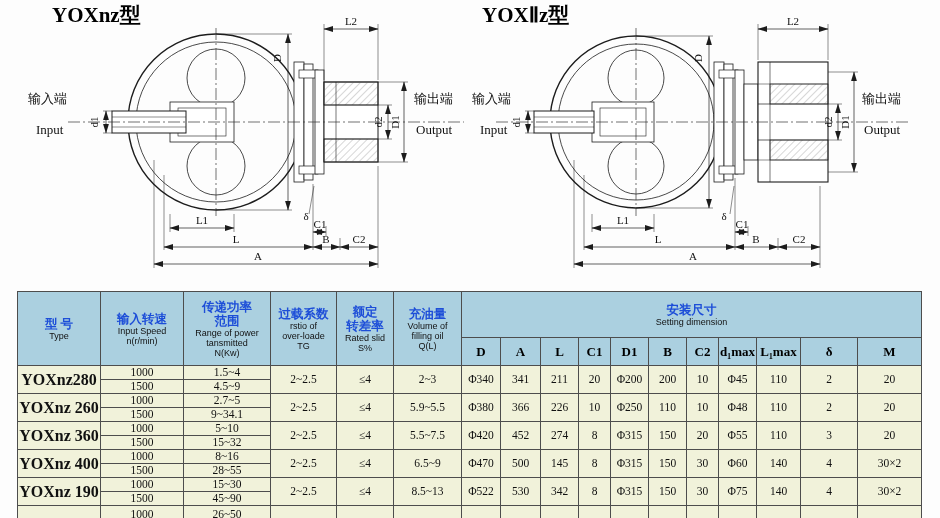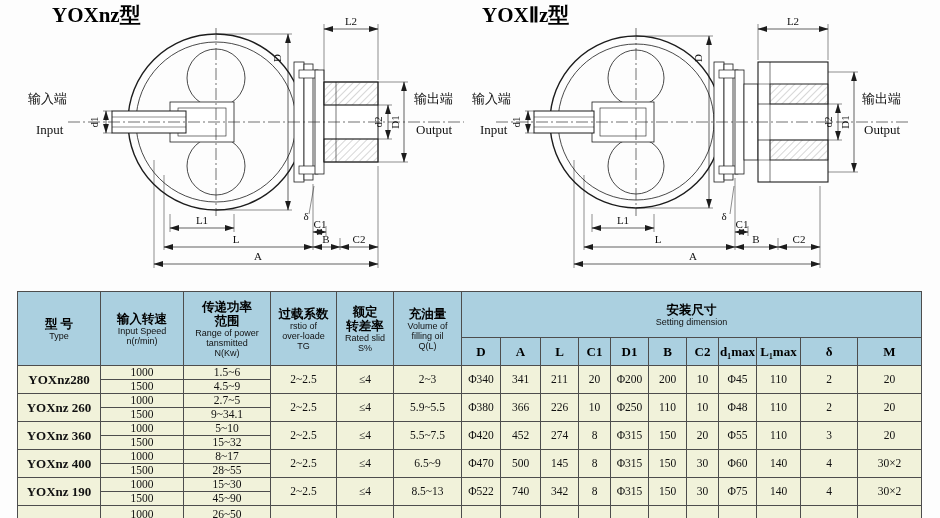--- a/index.html
+++ b/index.html
@@ -23,28 +23,28 @@
     width: 907px; height: 227px; overflow: hidden;
   }
   table.spec { border-collapse: collapse; table-layout: fixed; width: 905px; }
   .spec th, .spec td {
     border: 1px solid #4d4d4d; text-align: center; vertical-align: middle;
     padding: 0; overflow: hidden;
   }
   .spec thead th { background: #abd0e0; }
   tr.hr1 { height: 46px; }
   tr.hr2 { height: 28px; }
-  .hcn { font: bold 12.5px "Liberation Serif", serif; line-height: 14px; color: #000000; }
+  .hcn { font: bold 12.5px "Liberation Serif", serif; line-height: 14px; color: #1d4ed8; }
   .hen { font: 9px "Liberation Sans", sans-serif; line-height: 10px; color: #111; font-weight: normal; }
   .spec thead tr.hr2 th { font: bold 13px "Liberation Serif", serif; color: #000; }
   .spec tbody td {
     background: #f1f2da; font: 11.5px "Liberation Serif", serif;
     color: #111; height: 14px; line-height: 13px;
   }
-  .spec tbody td.model { font-weight: bold; font-size: 13px; }
+  .spec tbody td.model { font-weight: bold; font-size: 16px; }
   .spec tbody tr.partial { height: 18px; }
 </style>
 </head>
 <body>
 
 <svg id="dwg-left" class="drawing" width="470" height="292" viewBox="0 0 470 292">
   <defs>
     <marker id="ar1" markerWidth="10" markerHeight="8" refX="9" refY="3.5" orient="auto-start-reverse" markerUnits="userSpaceOnUse">
       <path d="M0,0.6 L9.5,3.5 L0,6.4 Z" fill="#1c1c1c"></path>
     </marker>
@@ -312,21 +312,21 @@
       <th>L₁max</th>
       <th>δ</th>
       <th>M</th>
     </tr>
   </thead>
   <tbody>
 
     <tr>
       <td class="model" rowspan="2">YOXnz280</td>
       <td>1000</td>
-      <td>1.5~6</td>
+      <td>1.5~4</td>
       <td rowspan="2">2~2.5</td>
       <td rowspan="2">≤4</td>
       <td rowspan="2">2~3</td>
       <td rowspan="2">Φ340</td>
       <td rowspan="2">341</td>
       <td rowspan="2">211</td>
       <td rowspan="2">20</td>
       <td rowspan="2">Φ200</td>
       <td rowspan="2">200</td>
       <td rowspan="2">10</td>
@@ -384,21 +384,21 @@
       <td rowspan="2">20</td>
     </tr>
     <tr>
       <td>1500</td>
       <td>15~32</td>
     </tr>
 
     <tr>
       <td class="model" rowspan="2">YOXnz 400</td>
       <td>1000</td>
-      <td>8~17</td>
+      <td>8~16</td>
       <td rowspan="2">2~2.5</td>
       <td rowspan="2">≤4</td>
       <td rowspan="2">6.5~9</td>
       <td rowspan="2">Φ470</td>
       <td rowspan="2">500</td>
       <td rowspan="2">145</td>
       <td rowspan="2">8</td>
       <td rowspan="2">Φ315</td>
       <td rowspan="2">150</td>
       <td rowspan="2">30</td>
@@ -413,21 +413,21 @@
     </tr>
 
     <tr>
       <td class="model" rowspan="2">YOXnz 190</td>
       <td>1000</td>
       <td>15~30</td>
       <td rowspan="2">2~2.5</td>
       <td rowspan="2">≤4</td>
       <td rowspan="2">8.5~13</td>
       <td rowspan="2">Φ522</td>
-      <td rowspan="2">740</td>
+      <td rowspan="2">530</td>
       <td rowspan="2">342</td>
       <td rowspan="2">8</td>
       <td rowspan="2">Φ315</td>
       <td rowspan="2">150</td>
       <td rowspan="2">30</td>
       <td rowspan="2">Φ75</td>
       <td rowspan="2">140</td>
       <td rowspan="2">4</td>
       <td rowspan="2">30×2</td>
     </tr>

